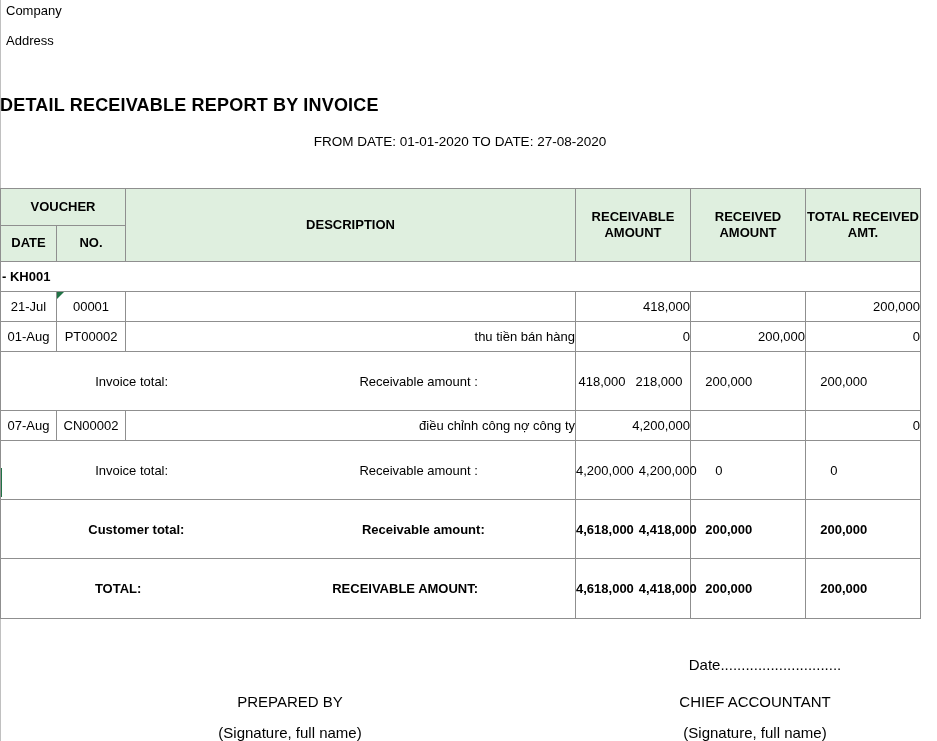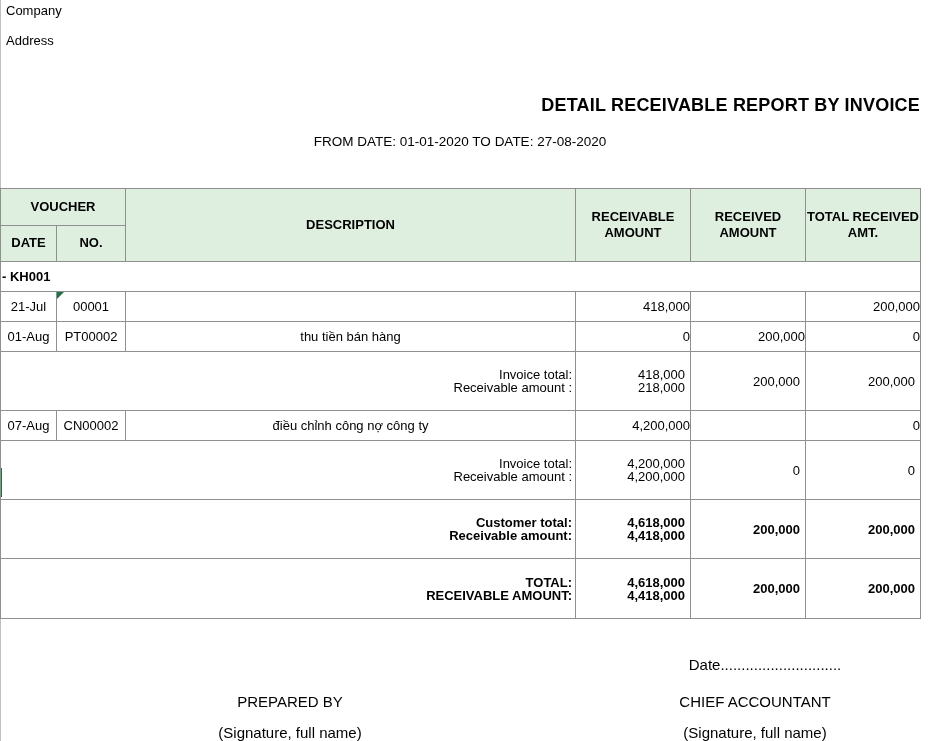--- a/index.html
+++ b/index.html
@@ -7,44 +7,44 @@
     font-family:"Liberation Sans","DejaVu Sans",sans-serif; color:#000; font-size:13px; }
   .page { position:relative; width:937px; height:741px; }
 
   .page-edge { position:absolute; left:0; top:0; width:1px; height:741px; background:#c0c0c0; }
   .green-mark { position:absolute; left:0; top:468px; width:2px; height:29px; background:#217346; }
 
   .corner-label { position:absolute; left:6px; font-size:13px; }
   .company { top:3px; }
   .address { top:33px; }
 
-  .title { position:absolute; top:95px; left:0; width:920px; text-align:right;
+  .title { position:absolute; top:95px; left:0; width:920px; text-align:left;
     font-size:18px; font-weight:bold; letter-spacing:.2px; }
   .subtitle { position:absolute; top:134px; left:0; width:920px; text-align:center; font-size:13.5px; }
 
   table.report { position:absolute; top:188px; left:0; width:920px;
     border-collapse:collapse; table-layout:fixed; font-size:13px; }
   table.report th, table.report td { border:1px solid #8f8f8f; padding:0; vertical-align:middle; }
 
   thead th { background:#dfefdf; font-weight:bold; text-align:center; line-height:1.25; font-size:13px; }
   tr.h1 { height:37px; } tr.h2 { height:36px; }
 
   tr.row { height:30px; }
   tr.grp { height:30px; }
   tr.grp td { font-weight:bold; text-align:left; padding-left:1px; }
   td.c { text-align:center; }
-  td.l { text-align:center; padding-left:4px; }
+  td.l { text-align:right; padding-left:4px; }
   td.r { text-align:right; padding-right:5px; }
   td.flag { position:relative; }
   .tri { position:absolute; top:0; left:0; width:0; height:0;
     border-top:7px solid #217346; border-right:7px solid transparent; }
 
   tr.block { height:59px; }
   tr.block2 { height:60px; }
-  .stack { display:flex; flex-direction:column; justify-content:space-around; height:100%; }
+  .stack { display:flex; flex-direction:row; justify-content:space-around; height:100%; }
   .stack > div { text-align:right; padding-right:5px; line-height:1; }
   td.labels .stack > div { padding-right:3px; }
   tr.bold td, tr.bold .stack > div { font-weight:bold; }
 
   .foot { position:absolute; font-size:15px; }
   .date-line { top:656px; left:600px; width:330px; text-align:center; }
   .prepared  { top:693px; left:130px; width:320px; text-align:center; }
   .chief     { top:693px; left:595px; width:320px; text-align:center; }
   .sig-left  { top:724px; left:130px; width:320px; text-align:center; }
   .sig-right { top:724px; left:595px; width:320px; text-align:center; }

